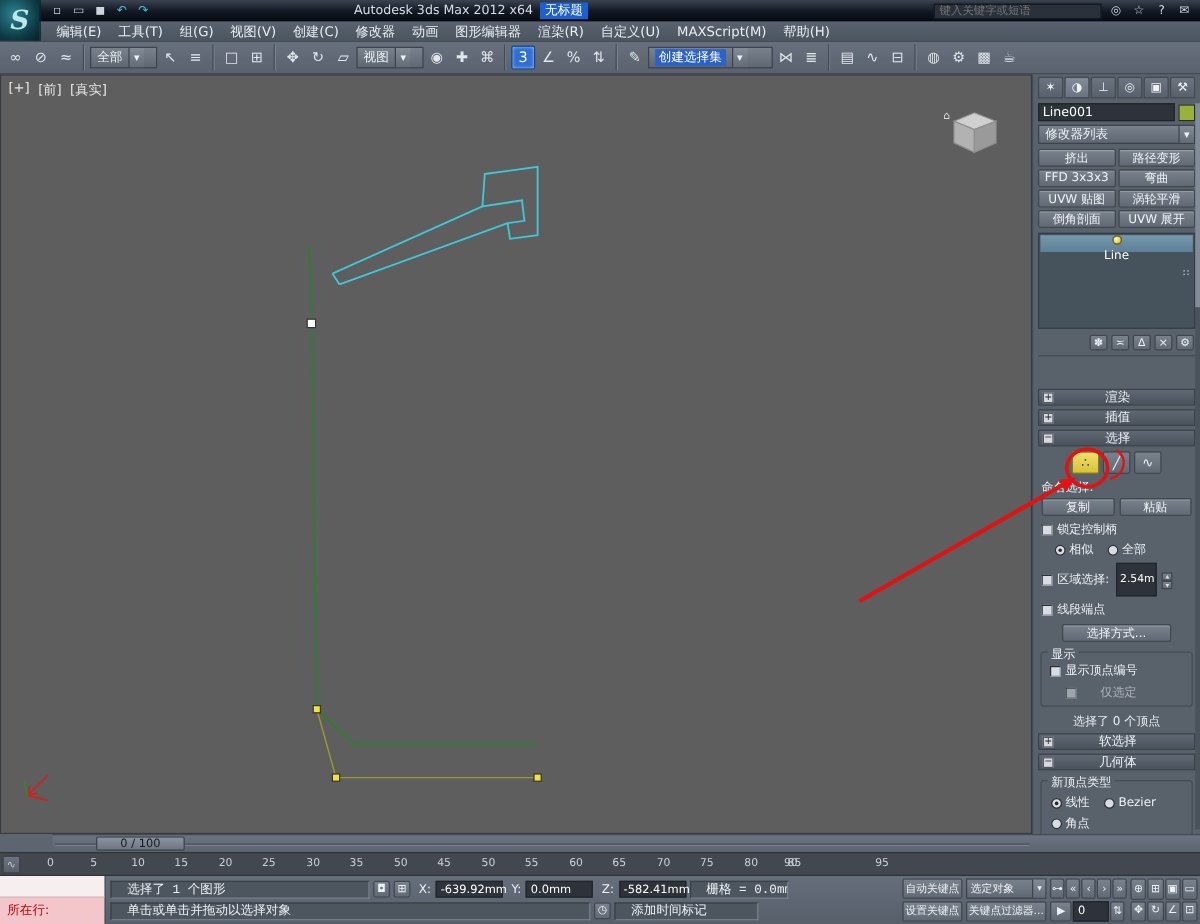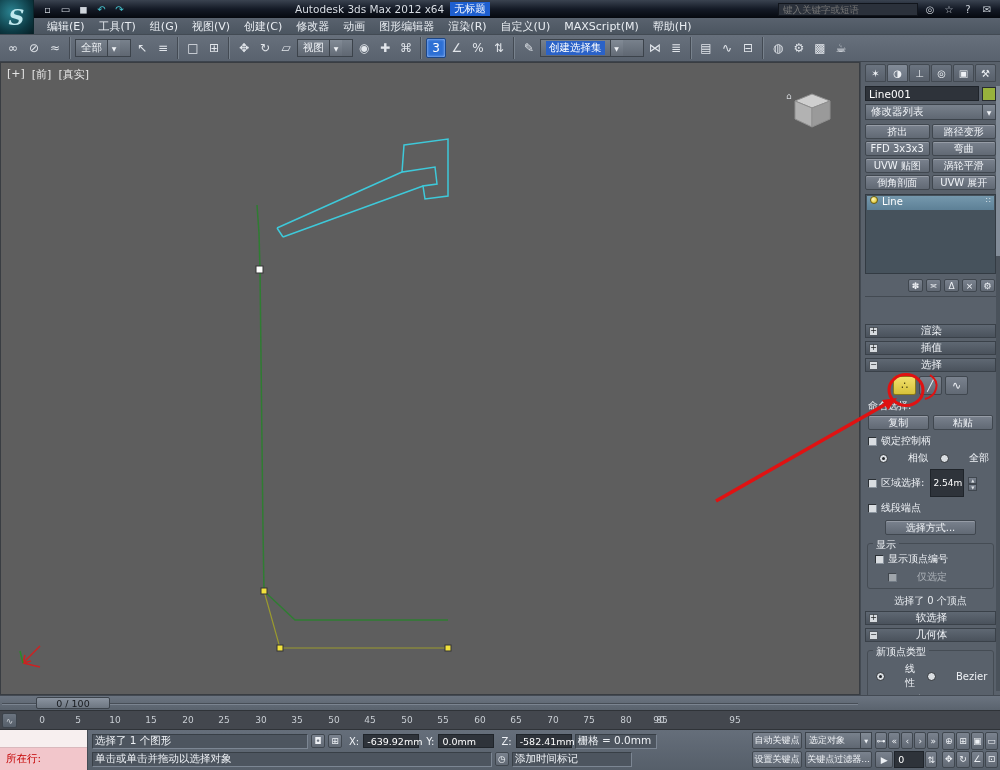--- a/index.html
+++ b/index.html
@@ -59,22 +59,22 @@
   .swatch{width:14px;height:14px;background:#98b23c;border:1px solid #272b30;}
   .dd{height:16px;background:linear-gradient(180deg,#78818c,#5f6772);border:1px solid #3c434b;
       display:flex;align-items:center;padding-left:5px;margin:1px 0 4px;}
   .dd .arrow{width:13px;height:100%;border-left:1px solid #3c434b;margin-left:auto;
       background:linear-gradient(180deg,#828b96,#636b76);display:flex;align-items:center;justify-content:center;font-size:6px;}
   .modgrid{display:grid;grid-template-columns:1fr 1fr;gap:2px;margin-bottom:4px;}
   .pbtn{height:15px;display:flex;align-items:center;justify-content:center;font-size:10px;
         background:linear-gradient(180deg,#7a828e,#616974);border:1px solid #40474f;border-radius:2px;
         color:#f0f3f7;box-shadow:inset 0 1px 0 rgba(255,255,255,.22);white-space:nowrap;overflow:hidden;}
   .stack{height:80px;background:#46525c;border:1px solid #333b43;margin:1px 0 3px;padding:1px;}
-  .stack-row{height:14px;background:linear-gradient(180deg,#7598ad,#5d8096);display:flex;
-             gap:4px;padding:0 3px;color:#fff;font-size:10px;}
+  .stack-row{height:14px;background:linear-gradient(180deg,#7598ad,#5d8096);display:flex;align-items:center;
+             gap:4px;padding:0 3px;color:#fff;font-size:10px;flex-direction:column;}
   .bulb{width:8px;height:8px;border-radius:50%;background:radial-gradient(circle at 35% 35%,#fff7c0,#e8d34a 60%,#9a8820);
         border:1px solid #6a5c10;flex:none;}
   .stack-dots{margin-left:auto;font-size:8px;color:#dfe6ea;}
   .stack-tools{display:flex;justify-content:flex-end;gap:3px;padding:2px 1px 4px;border-bottom:1px solid #434a52;}
   .sticon{width:15px;height:13px;display:flex;align-items:center;justify-content:center;font-size:9px;
           background:linear-gradient(180deg,#7a828e,#616974);border:1px solid #40474f;border-radius:2px;}
   .ro-gap{height:24px;}
   .rhead{height:14px;margin:3px 0;background:linear-gradient(180deg,#5f6873,#4a525c);border:1px solid #3a4149;
          display:flex;align-items:center;font-size:10.5px;}
   .rhead .pm{width:9px;height:9px;margin:0 3px;background:#d6dade;color:#1d2023;display:flex;align-items:center;
@@ -85,55 +85,55 @@
        background:linear-gradient(180deg,#7a828e,#616974);border:1px solid #40474f;border-radius:2px;}
   .sob.active{background:linear-gradient(180deg,#f0e06c,#d8c23a);color:#433d10;border-color:#8a7a1a;}
   .lbl{font-size:10px;margin:2px 0 2px 3px;}
   .btnrow{display:flex;gap:4px;margin:1px 3px 3px;}
   .btnrow .pbtn{flex:1;}
   .cbrow{display:flex;align-items:center;gap:4px;margin:4px 3px 0;font-size:10px;}
   .cb{width:9px;height:9px;background:#d9dde1;border:1px solid;border-color:#2c3136 #8b949e #8b949e #2c3136;flex:none;}
   .rb{width:9px;height:9px;border-radius:50%;background:#d9dde1;border:1px solid #2c3136;position:relative;flex:none;}
   .rb.on::after{content:"";position:absolute;inset:2px;background:#22262a;border-radius:50%;}
   .radio-row{display:flex;gap:12px;margin:3px 3px 0 14px;font-size:10px;align-items:center;}
-  .radio-item{display:flex;gap:20px;align-items:center;}
+  .radio-item{display:flex;gap:3px;align-items:center;}
   .field-sm{width:34px;height:28px;background:#2e333a;border:1px solid #1f242a;color:#fff;font-size:9px;
             display:flex;align-items:center;padding:0 2px;margin-left:2px;}
   .spin{display:flex;flex-direction:column;width:9px;height:12px;}
   .spin span{flex:1;background:linear-gradient(180deg,#7a828e,#616974);border:1px solid #40474f;
              font-size:4px;display:flex;align-items:center;justify-content:center;color:#e0e4e8;}
   .selby{margin:5px 20px 2px;}
   .group{border:1px solid #454c54;border-radius:3px;margin:8px 2px 4px;padding:8px 4px 4px;position:relative;}
   .gtitle{position:absolute;top:-6px;left:5px;background:#59616b;padding:0 3px;font-size:10px;}
   .status-sm{text-align:center;font-size:10px;margin:5px 0 2px;color:#e8ecf0;}
   .dim{opacity:.55;gap:20px;}
   .panel-scroll{position:absolute;right:0;top:24px;bottom:4px;width:4px;background:#4a525b;}
   .panel-scroll .thumb{width:100%;height:170px;background:#828c98;}
 
   
-  .timeslider{height:15px;background:linear-gradient(180deg,#6b7480,#5a636e);border-top:1px solid #434a53;position:relative;}
+  .timeslider{height:15px;background:linear-gradient(180deg,#6b7480,#5a636e);border-top:1px solid #434a53;position:relative;margin-left:44px;}
   .ts-track{position:absolute;left:2px;right:142px;top:7px;height:2px;background:#474e57;border-bottom:1px solid #7b8490;}
   .ts-handle{position:absolute;left:36px;top:1px;width:74px;height:12px;border:1px solid #3c434b;border-radius:2px;
              background:linear-gradient(180deg,#8b94a0,#6d7681);display:flex;align-items:center;justify-content:center;
              font-size:9.5px;color:#171a1e;}
   .ruler{height:20px;background:#43474e;border-top:1px solid #2f3338;border-bottom:1px solid #2f3338;
          position:relative;font-size:9px;color:#c9ced4;}
   .tick{position:absolute;top:4px;transform:translateX(-50%);}
   .curve-btn{position:absolute;left:2px;top:2px;width:15px;height:15px;display:flex;align-items:center;justify-content:center;
              font-size:9px;background:linear-gradient(180deg,#6b7480,#565f6a);border:1px solid #3c434b;border-radius:2px;}
 
   
   .statusbar{height:40px;background:linear-gradient(180deg,#656e7a,#565f6a);position:relative;font-size:10.5px;}
   .listener{position:absolute;left:0;top:0;width:88px;height:40px;border-right:1px solid #444b53;}
   .lis-top{height:18px;background:#f7efef;border-bottom:1px solid #d9b9bd;}
   .lis-bot{height:22px;background:#f2c6cb;color:#c40000;display:flex;align-items:center;padding-left:6px;font-size:10.5px;}
   .srows{margin-left:92px;margin-right:252px;padding-top:2px;}
   .srow{height:18px;display:flex;align-items:center;gap:3px;}
   .sbox{background:#4d555f;border:1px solid;border-color:#383f46 #7c8693 #7c8693 #383f46;height:15px;
-        display:flex;align-items:center;padding:0 2px;white-space:nowrap;overflow:hidden;}
+        display:flex;align-items:center;padding:0 13px;white-space:nowrap;overflow:hidden;font-family:Liberation Mono, monospace;}
   .statusbox{width:216px;}
   .gridbox{width:82px;}
   .promptbox{width:400px;}
   .tagbox{width:120px;gap:4px;text-align:right;}
   .mini{width:14px;height:14px;display:flex;align-items:center;justify-content:center;font-size:9px;flex:none;
         background:linear-gradient(180deg,#7a828e,#616974);border:1px solid #40474f;border-radius:2px;}
   .coord-lbl{font-size:10px;margin:0 1px 0 4px;}
   .cfield{width:56px;height:14px;background:#2e333a;border:1px solid #1f242a;color:#fff;font-size:9.5px;
           display:flex;align-items:center;padding:0 3px;}
   .rcluster{position:absolute;right:2px;top:2px;width:246px;height:36px;display:flex;gap:3px;}

